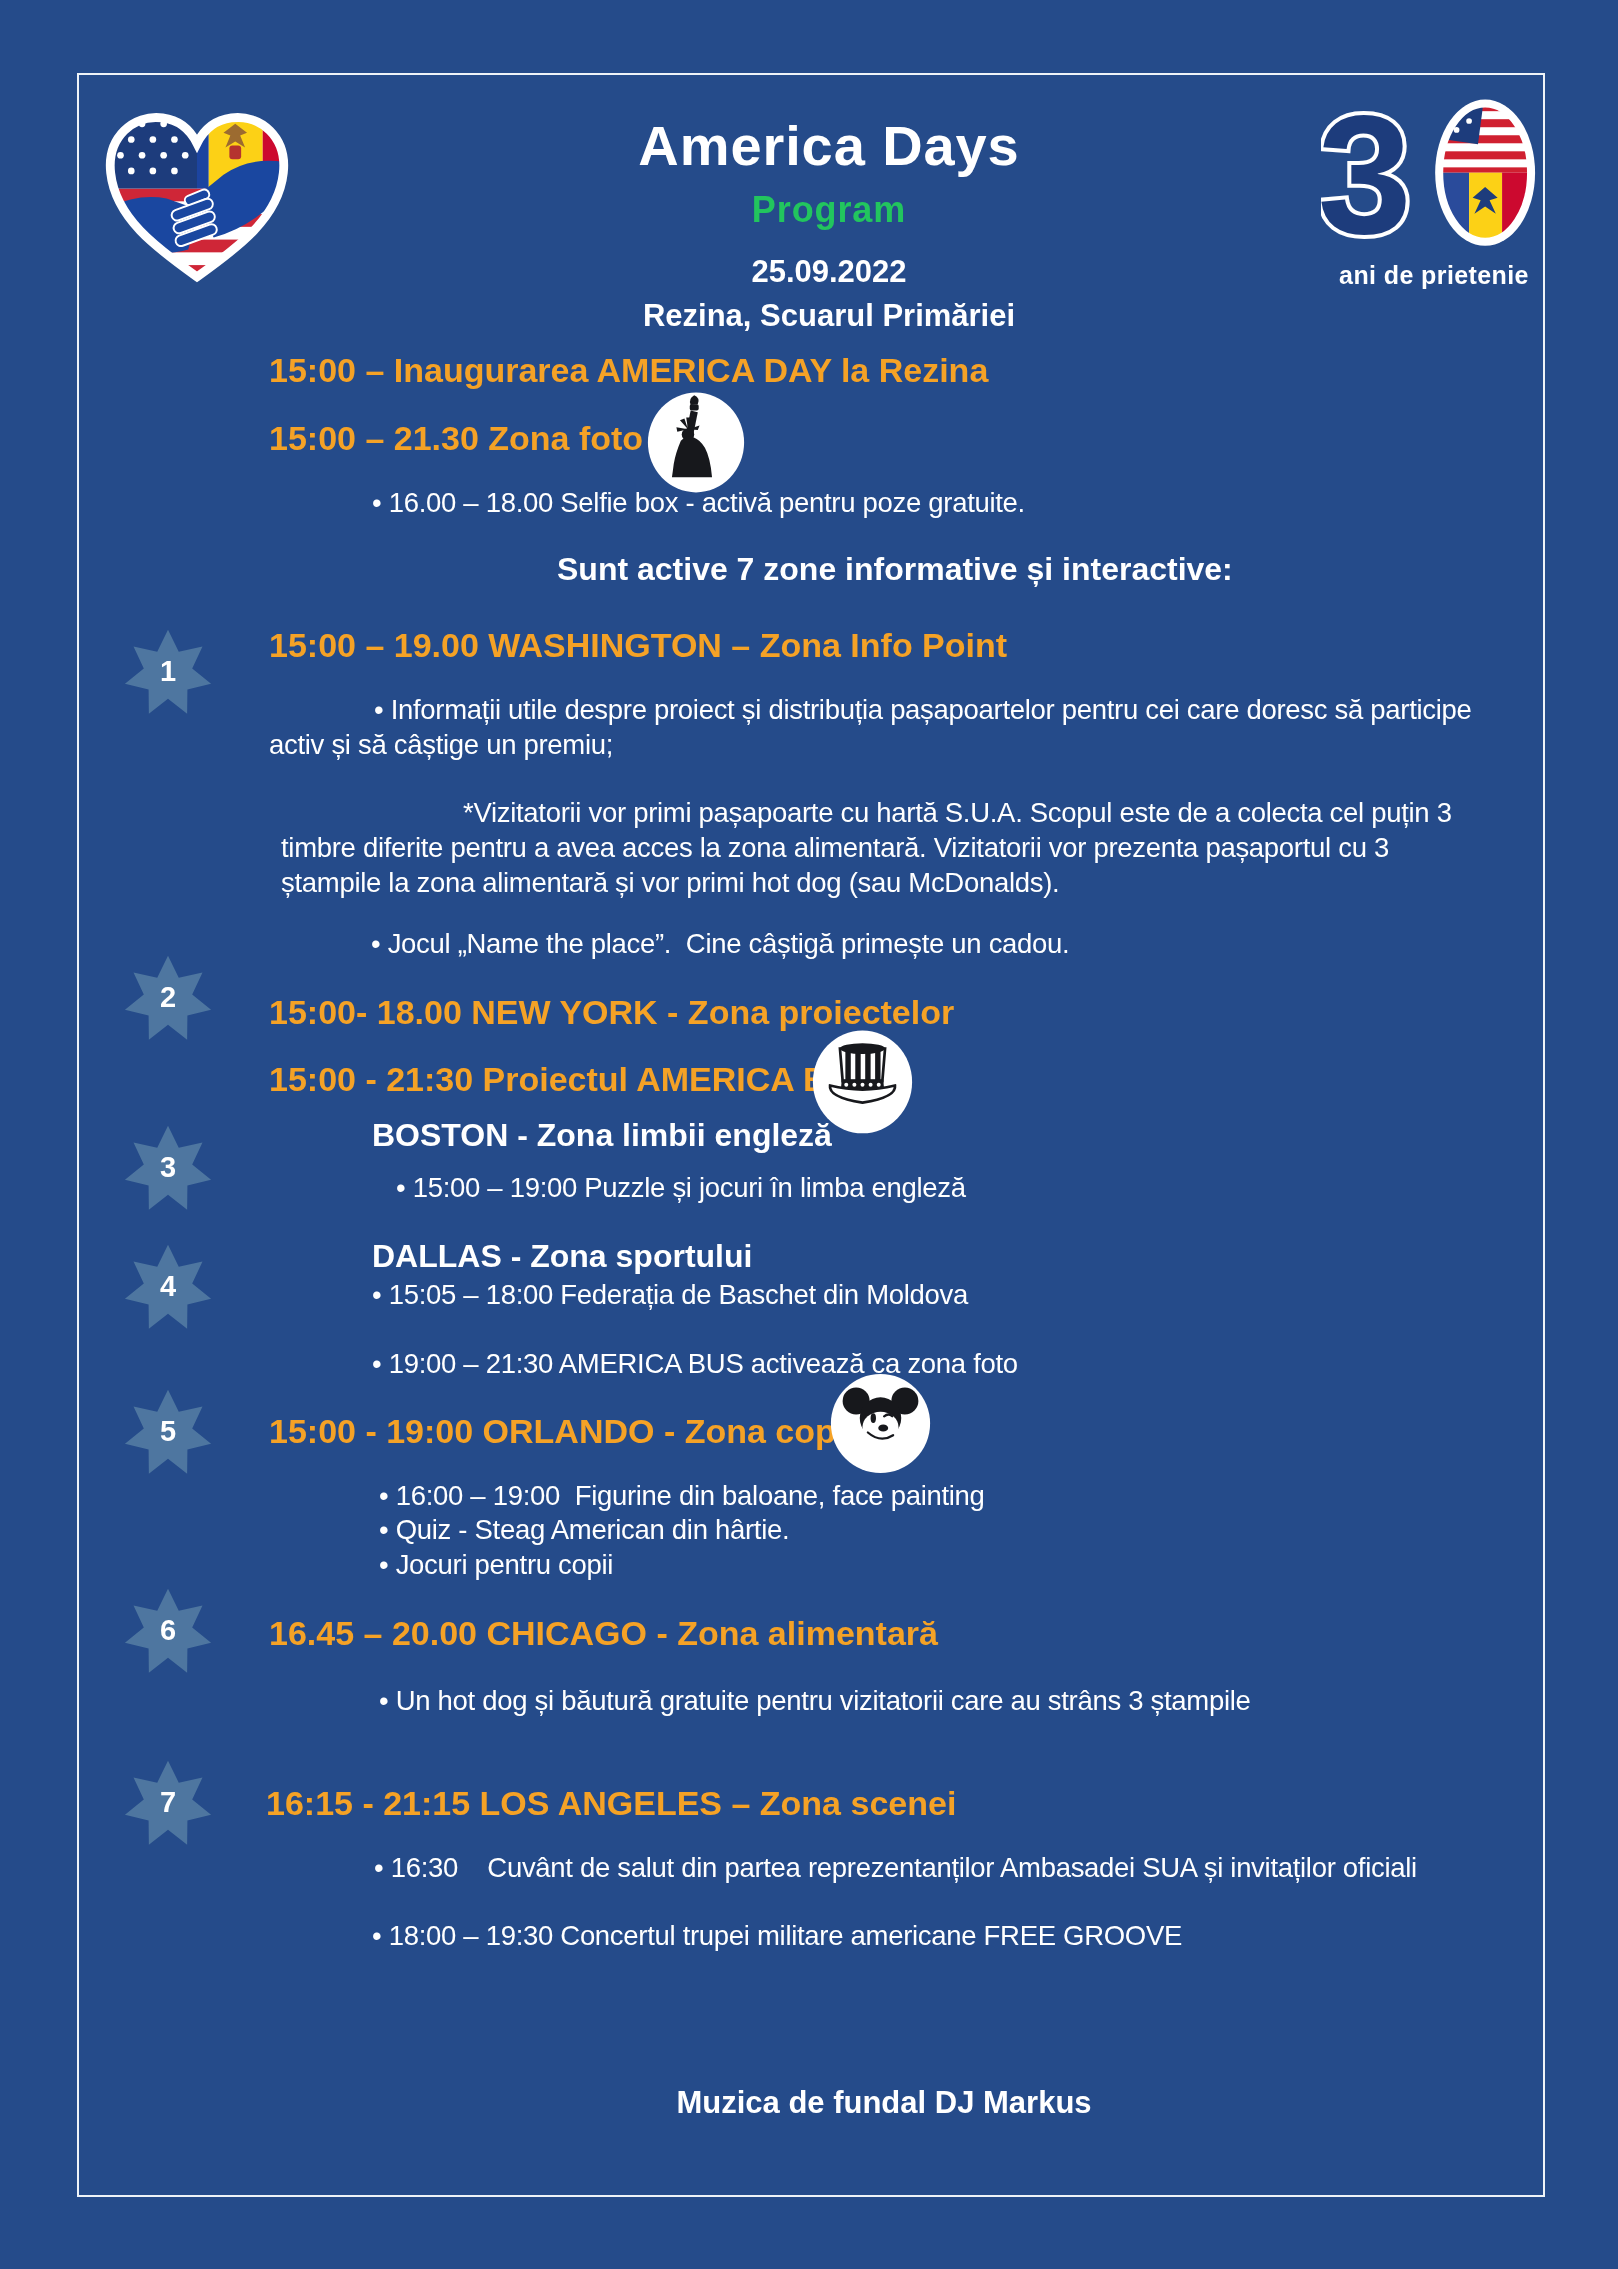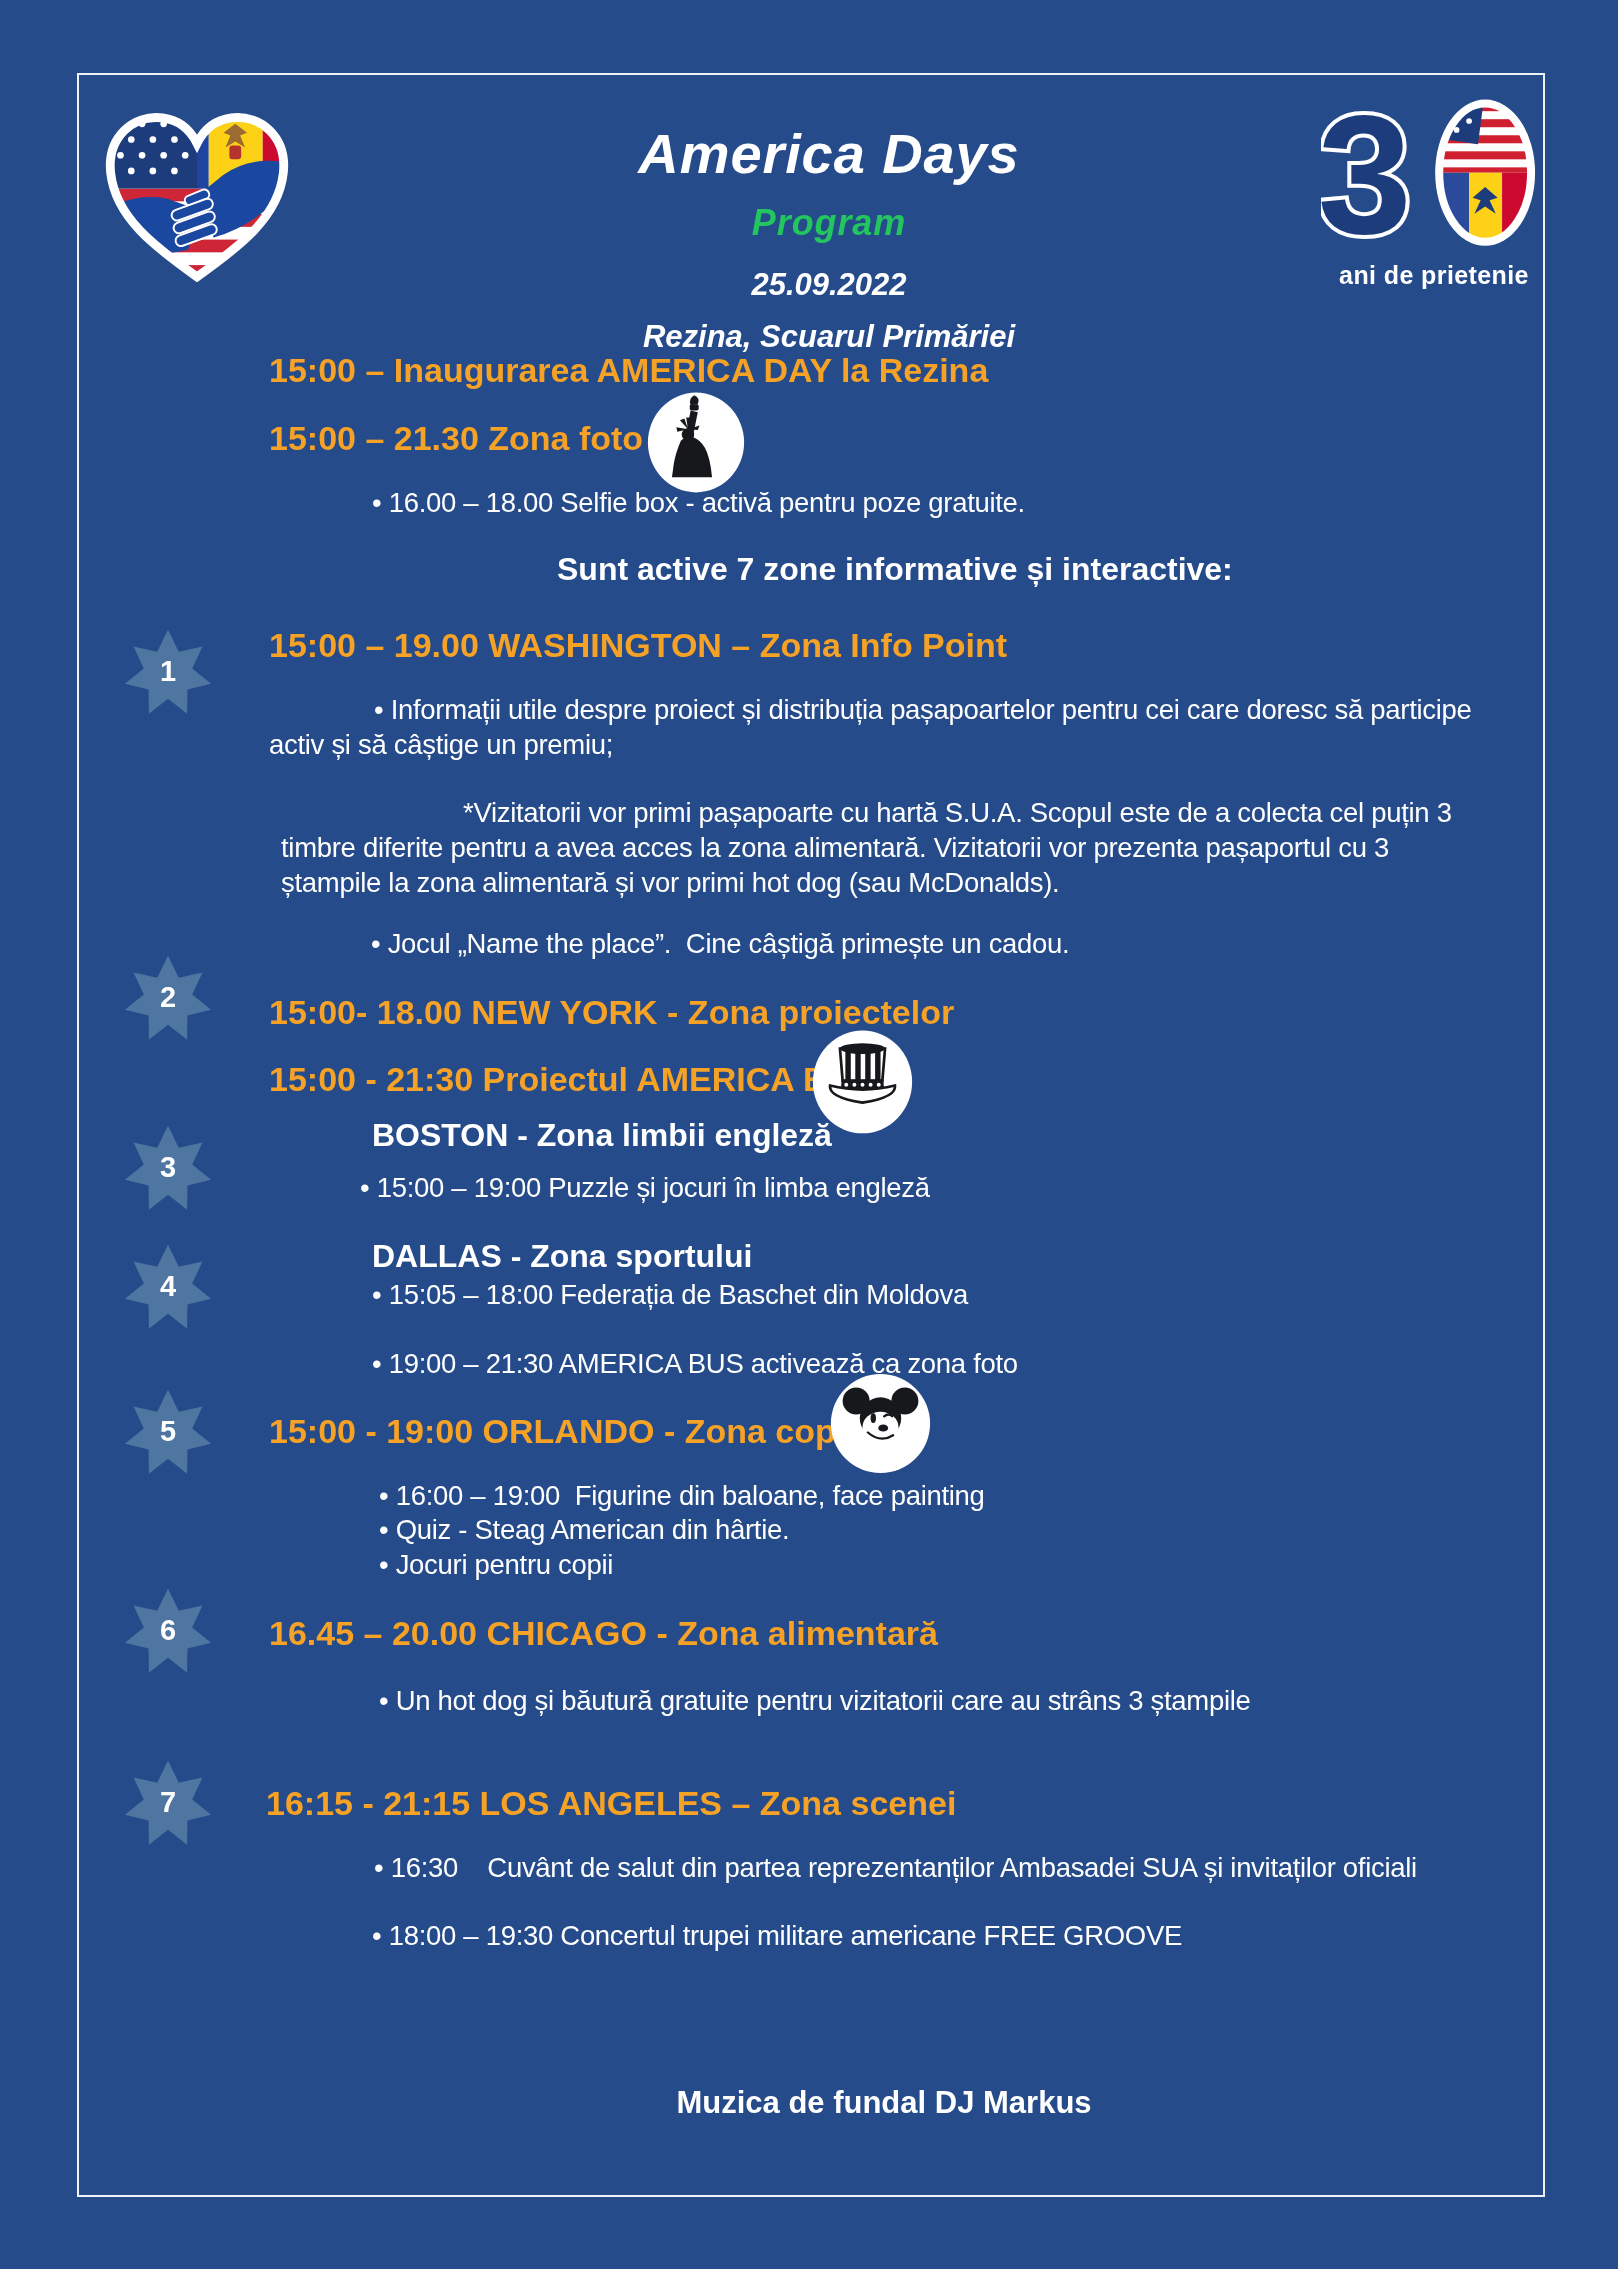--- a/index.html
+++ b/index.html
@@ -11,21 +11,21 @@
   }
   .frame{
     position:absolute;left:77px;top:73px;width:1464px;height:2120px;
     border:2.7px solid #eef3f8;pointer-events:none;
   }
   .abs{position:absolute;}
   .title{font-size:56px;font-weight:bold;letter-spacing:0.9px;color:#ffffff;}
   .subtitle{font-size:36px;font-weight:bold;letter-spacing:0.9px;color:#22c55e;}
   .date,.location{font-size:31px;font-weight:bold;color:#ffffff;}
   .title-block{left:461px;top:105px;width:736px;text-align:center;}
-  .title-block div{margin:16px;font-style:italic;}
+  .title-block div{margin:8px;}
   .subtitle{margin-top:10.6px !important;}
   .date{margin-top:23px !important;}
   .location{margin-top:8.9px !important;}
   .h-orange{font-size:34px;font-weight:bold;color:#f5a226;white-space:pre;}
   .h-white{font-size:32px;font-weight:bold;color:#ffffff;white-space:pre;}
   .line{font-size:27.5px;color:#ffffff;white-space:pre;letter-spacing:-0.3px;}
   .para{font-size:27.5px;color:#ffffff;width:1213px;line-height:1.28;letter-spacing:-0.3px;white-space:pre-wrap;}
   .indent1{text-indent:105px;}
   .indent2{text-indent:182px;margin-left:12px;}
   .intro-bold{font-size:32px;font-weight:bold;color:#ffffff;white-space:pre;}
@@ -186,21 +186,21 @@
         <circle cx="65" cy="61" r="2.2"></circle>
         <circle cx="74" cy="61" r="2.2"></circle>
     </g>
     <path d="M20 62 Q56 71 92 62 Q94 75 56 81 Q18 75 20 62 Z" fill="#ffffff" stroke="#17181c" stroke-width="3"></path>
   </svg>
 
   <div class="abs star-badge" style="left:122px;top:1124px;">
     <span>3</span>
   </div>
   <div class="abs h-white" style="left:372px;top:1117px;">BOSTON - Zona limbii engleză</div>
-  <div class="abs line" style="left:360px;top:1172px;">• 15:00 – 19:00 Puzzle și jocuri în limba engleză</div>
+  <div class="abs line" style="left:396px;top:1172px;">• 15:00 – 19:00 Puzzle și jocuri în limba engleză</div>
 
   <div class="abs star-badge" style="left:122px;top:1243px;">
     <span>4</span>
   </div>
   <div class="abs h-white" style="left:372px;top:1238px;">DALLAS - Zona sportului</div>
   <div class="abs line" style="left:372px;top:1279px;">• 15:05 – 18:00 Federația de Baschet din Moldova</div>
   <div class="abs line" style="left:372px;top:1348px;">• 19:00 – 21:30 AMERICA BUS activează ca zona foto</div>
 
   <div class="abs star-badge" style="left:122px;top:1388px;">
     <span>5</span>

